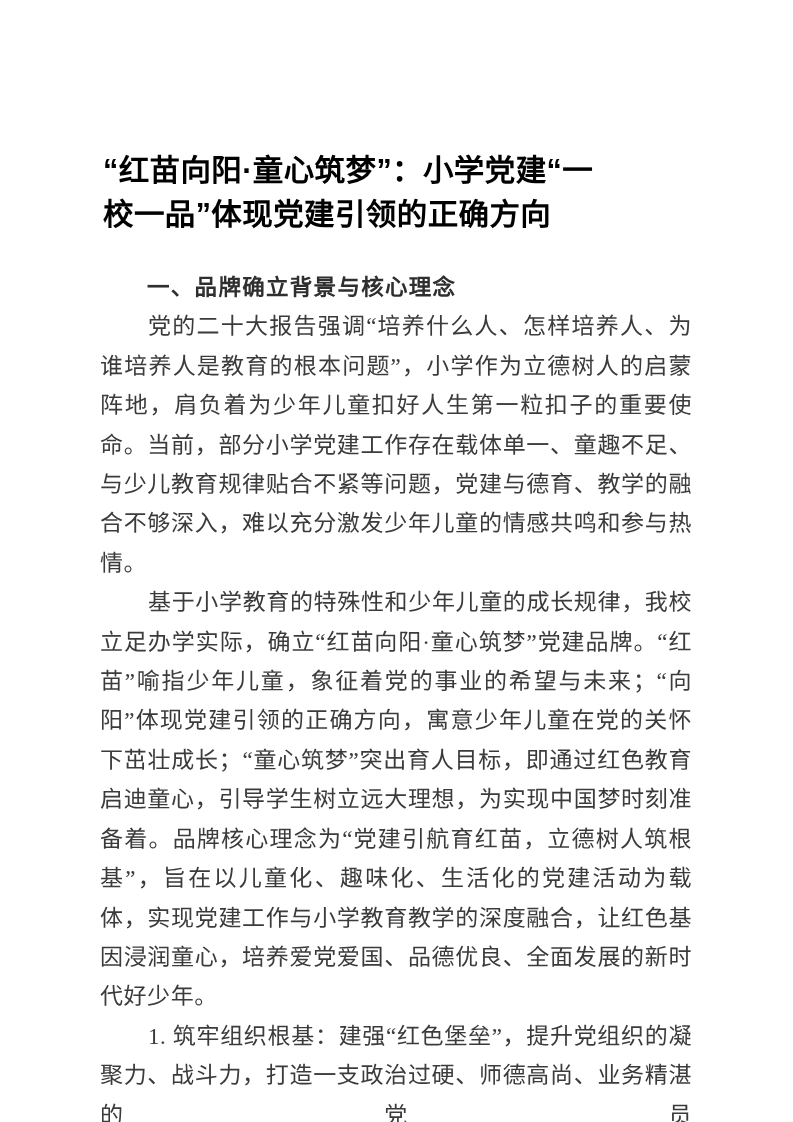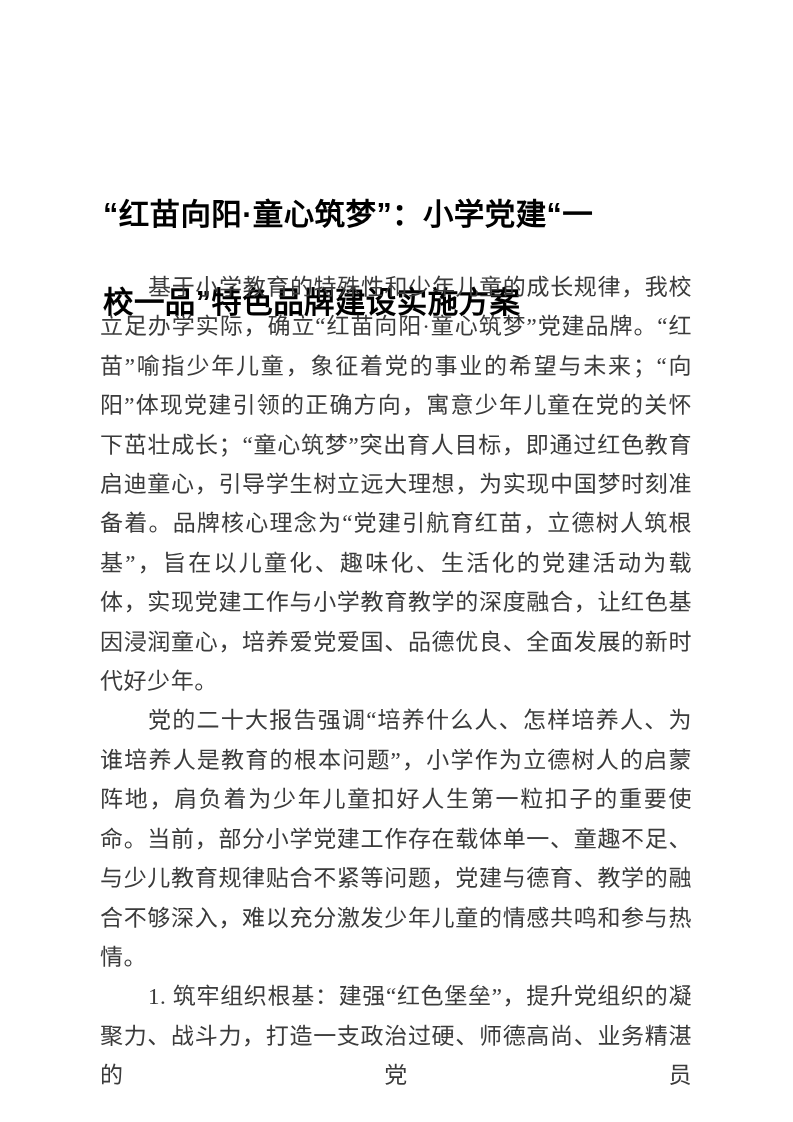--- a/index.html
+++ b/index.html
@@ -43,21 +43,20 @@
     font-size: 30.5px;
     line-height: 44px;
     color: #000000;
     letter-spacing: 0.4px;
     text-align: left;
     text-justify: inter-ideograph;
   }
   .doc-title .tline {
     display: block;
     white-space: nowrap;
-    margin-top: 44px;
   }
 
   
   .body-flow {
     position: absolute;
     top: 268px;
     left: 0;
     width: 592px;
   }
 
@@ -98,29 +97,30 @@
 </style>
 </head>
 <body>
 
 <div id="page">
 
   <div id="content">
 
     <h1 class="doc-title">
       <span class="tline">“红苗向阳·童心筑梦”：小学党建“一</span>
-      <span class="tline">校一品”特色品牌建设实施方案</span>
+      <span class="tline">校一品”体现党建引领的正确方向</span>
     </h1>
 
     <div class="body-flow">
 
+      <h2 class="sec-head">一、品牌确立背景与核心理念</h2>
+
+      <p class="para">党的二十大报告强调“培养什么人、怎样培养人、为谁培养人是教育的根本问题”，小学作为立德树人的启蒙阵地，肩负着为少年儿童扣好人生第一粒扣子的重要使命。当前，部分小学党建工作存在载体单一、童趣不足、与少儿教育规律贴合不紧等问题，党建与德育、教学的融合不够深入，难以充分激发少年儿童的情感共鸣和参与热情。</p>
 
       <p class="para">基于小学教育的特殊性和少年儿童的成长规律，我校立足办学实际，确立“红苗向阳·童心筑梦”党建品牌。“红苗”喻指少年儿童，象征着党的事业的希望与未来；“向阳”体现党建引领的正确方向，寓意少年儿童在党的关怀下茁壮成长；“童心筑梦”突出育人目标，即通过红色教育启迪童心，引导学生树立远大理想，为实现中国梦时刻准备着。品牌核心理念为“党建引航育红苗，立德树人筑根基”，旨在以儿童化、趣味化、生活化的党建活动为载体，实现党建工作与小学教育教学的深度融合，让红色基因浸润童心，培养爱党爱国、品德优良、全面发展的新时代好少年。</p>
-
-      <p class="para">党的二十大报告强调“培养什么人、怎样培养人、为谁培养人是教育的根本问题”，小学作为立德树人的启蒙阵地，肩负着为少年儿童扣好人生第一粒扣子的重要使命。当前，部分小学党建工作存在载体单一、童趣不足、与少儿教育规律贴合不紧等问题，党建与德育、教学的融合不够深入，难以充分激发少年儿童的情感共鸣和参与热情。</p>
 
 
       <p class="para last-open">1. 筑牢组织根基：建强“红色堡垒”，提升党组织的凝聚力、战斗力，打造一支政治过硬、师德高尚、业务精湛的党员</p>
 
     </div>
 
   </div>
 
 </div>
 

